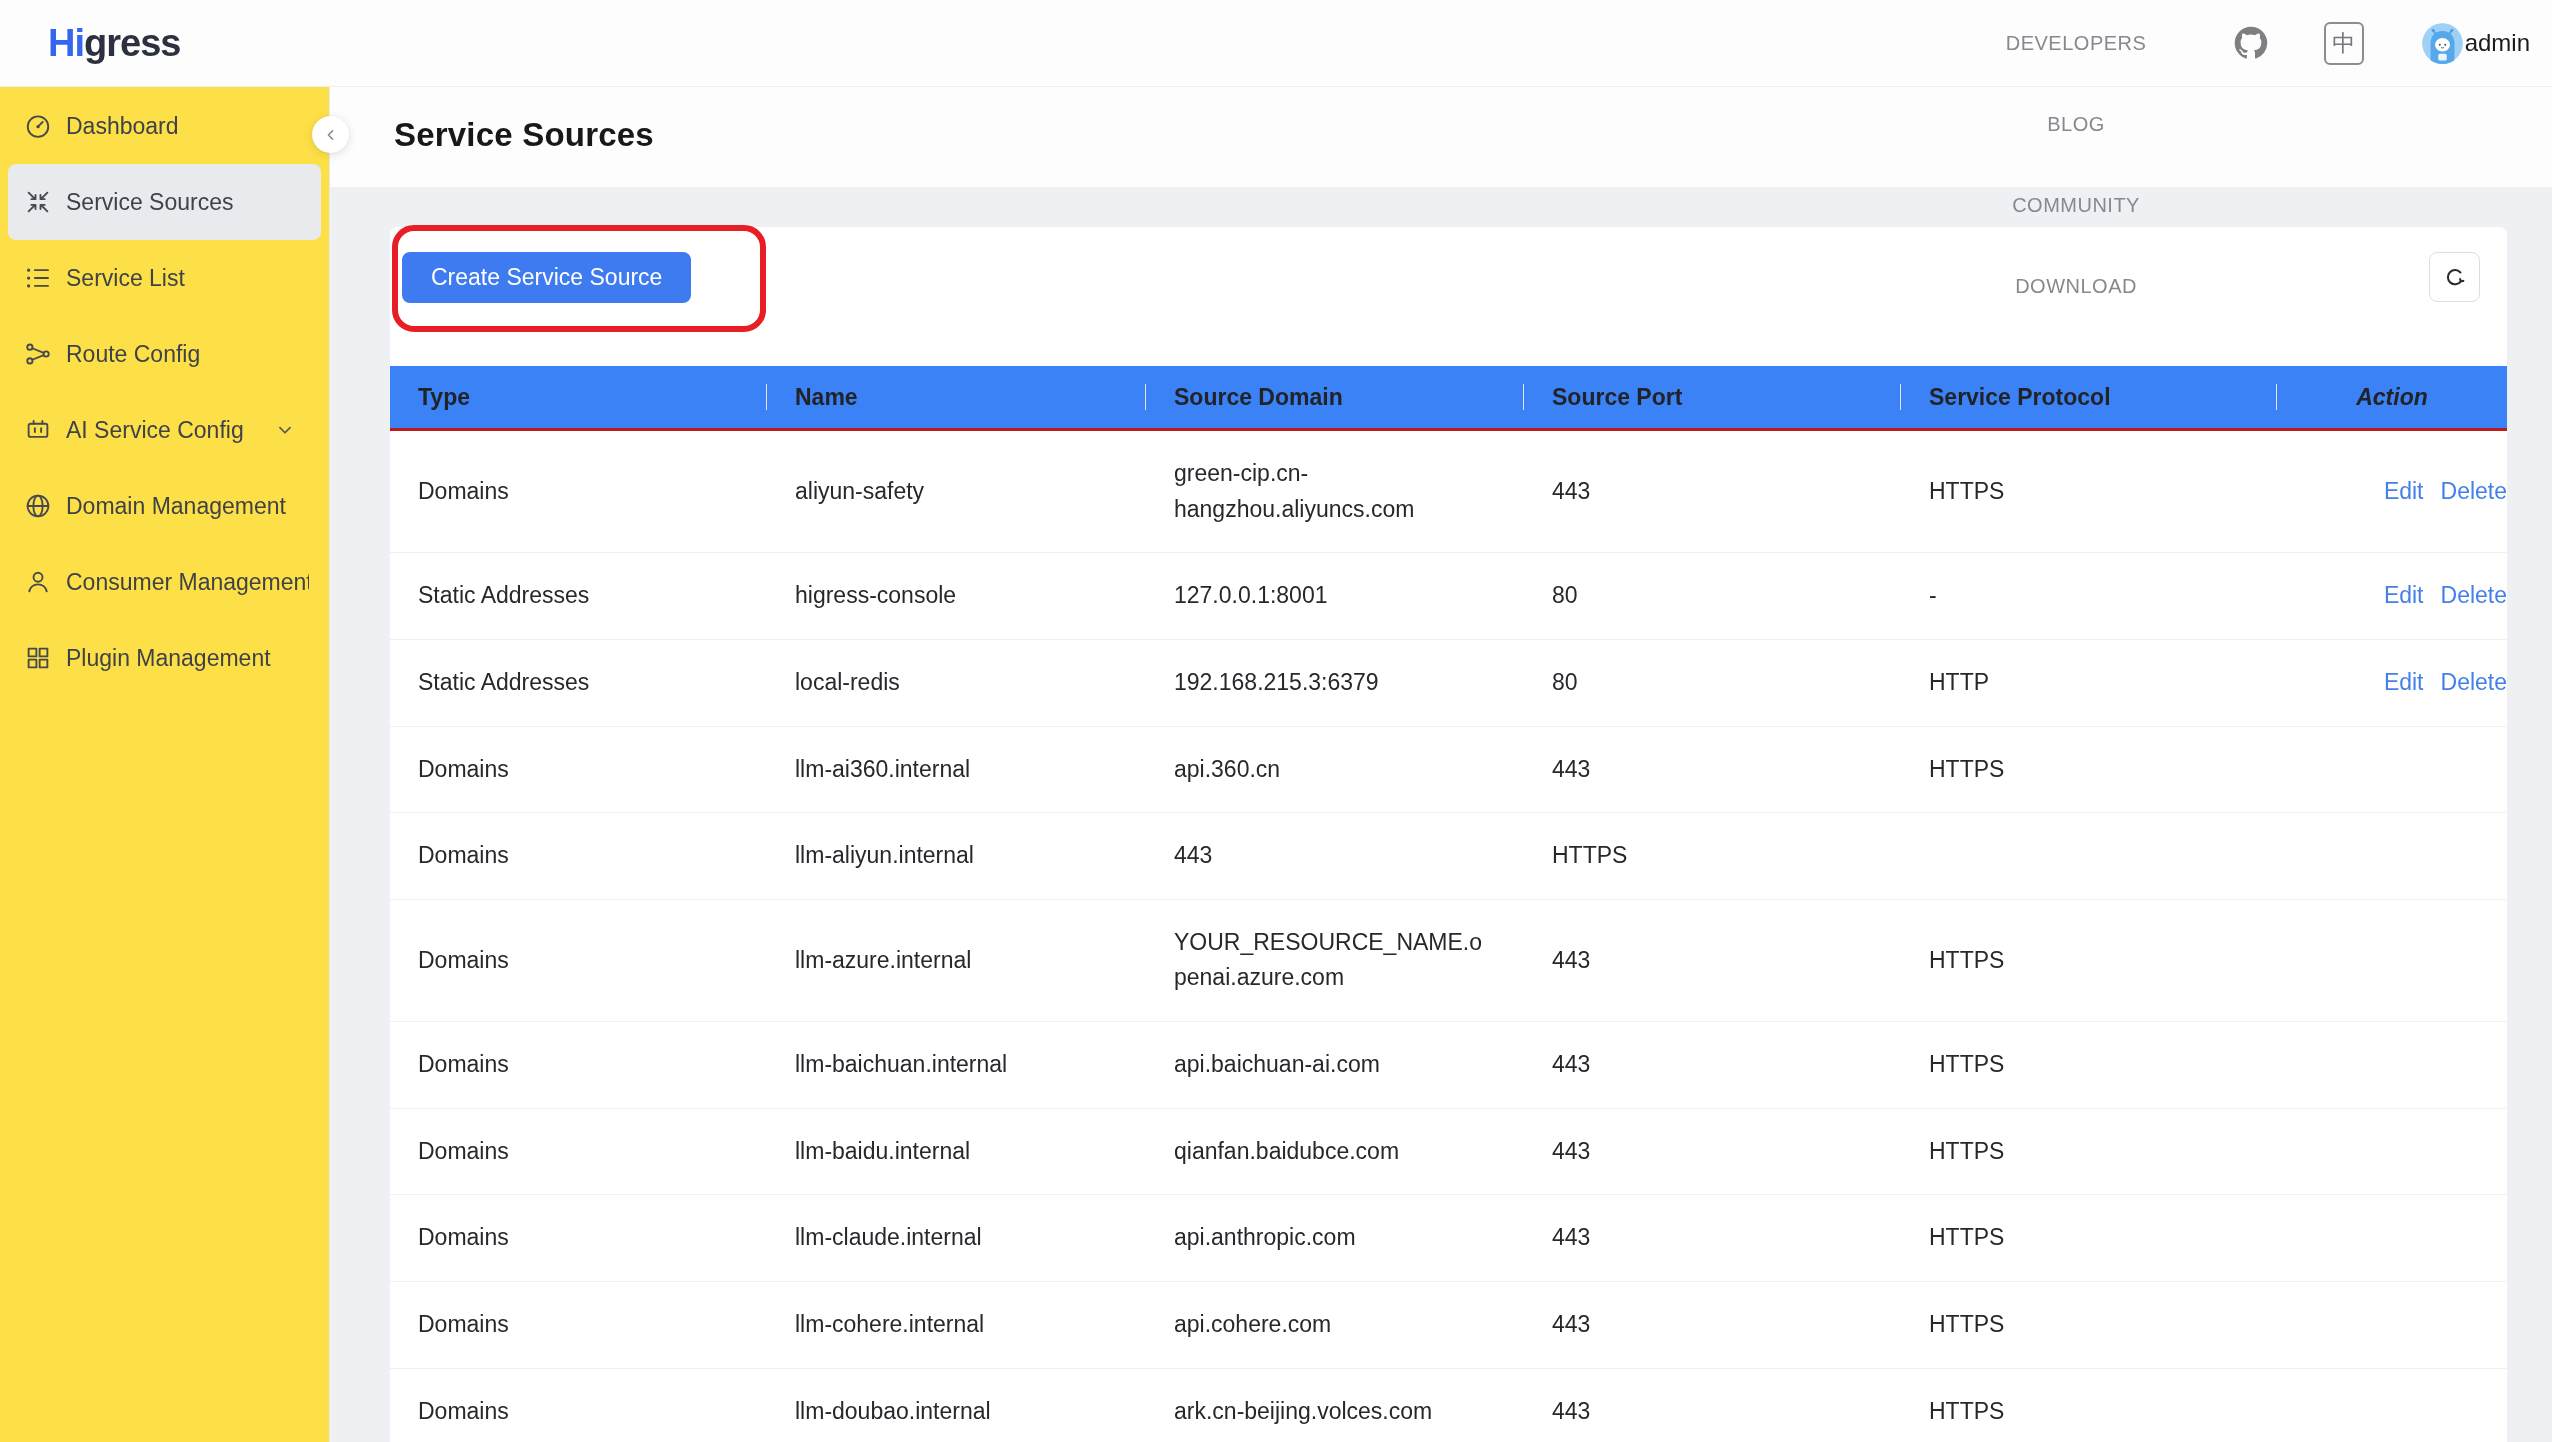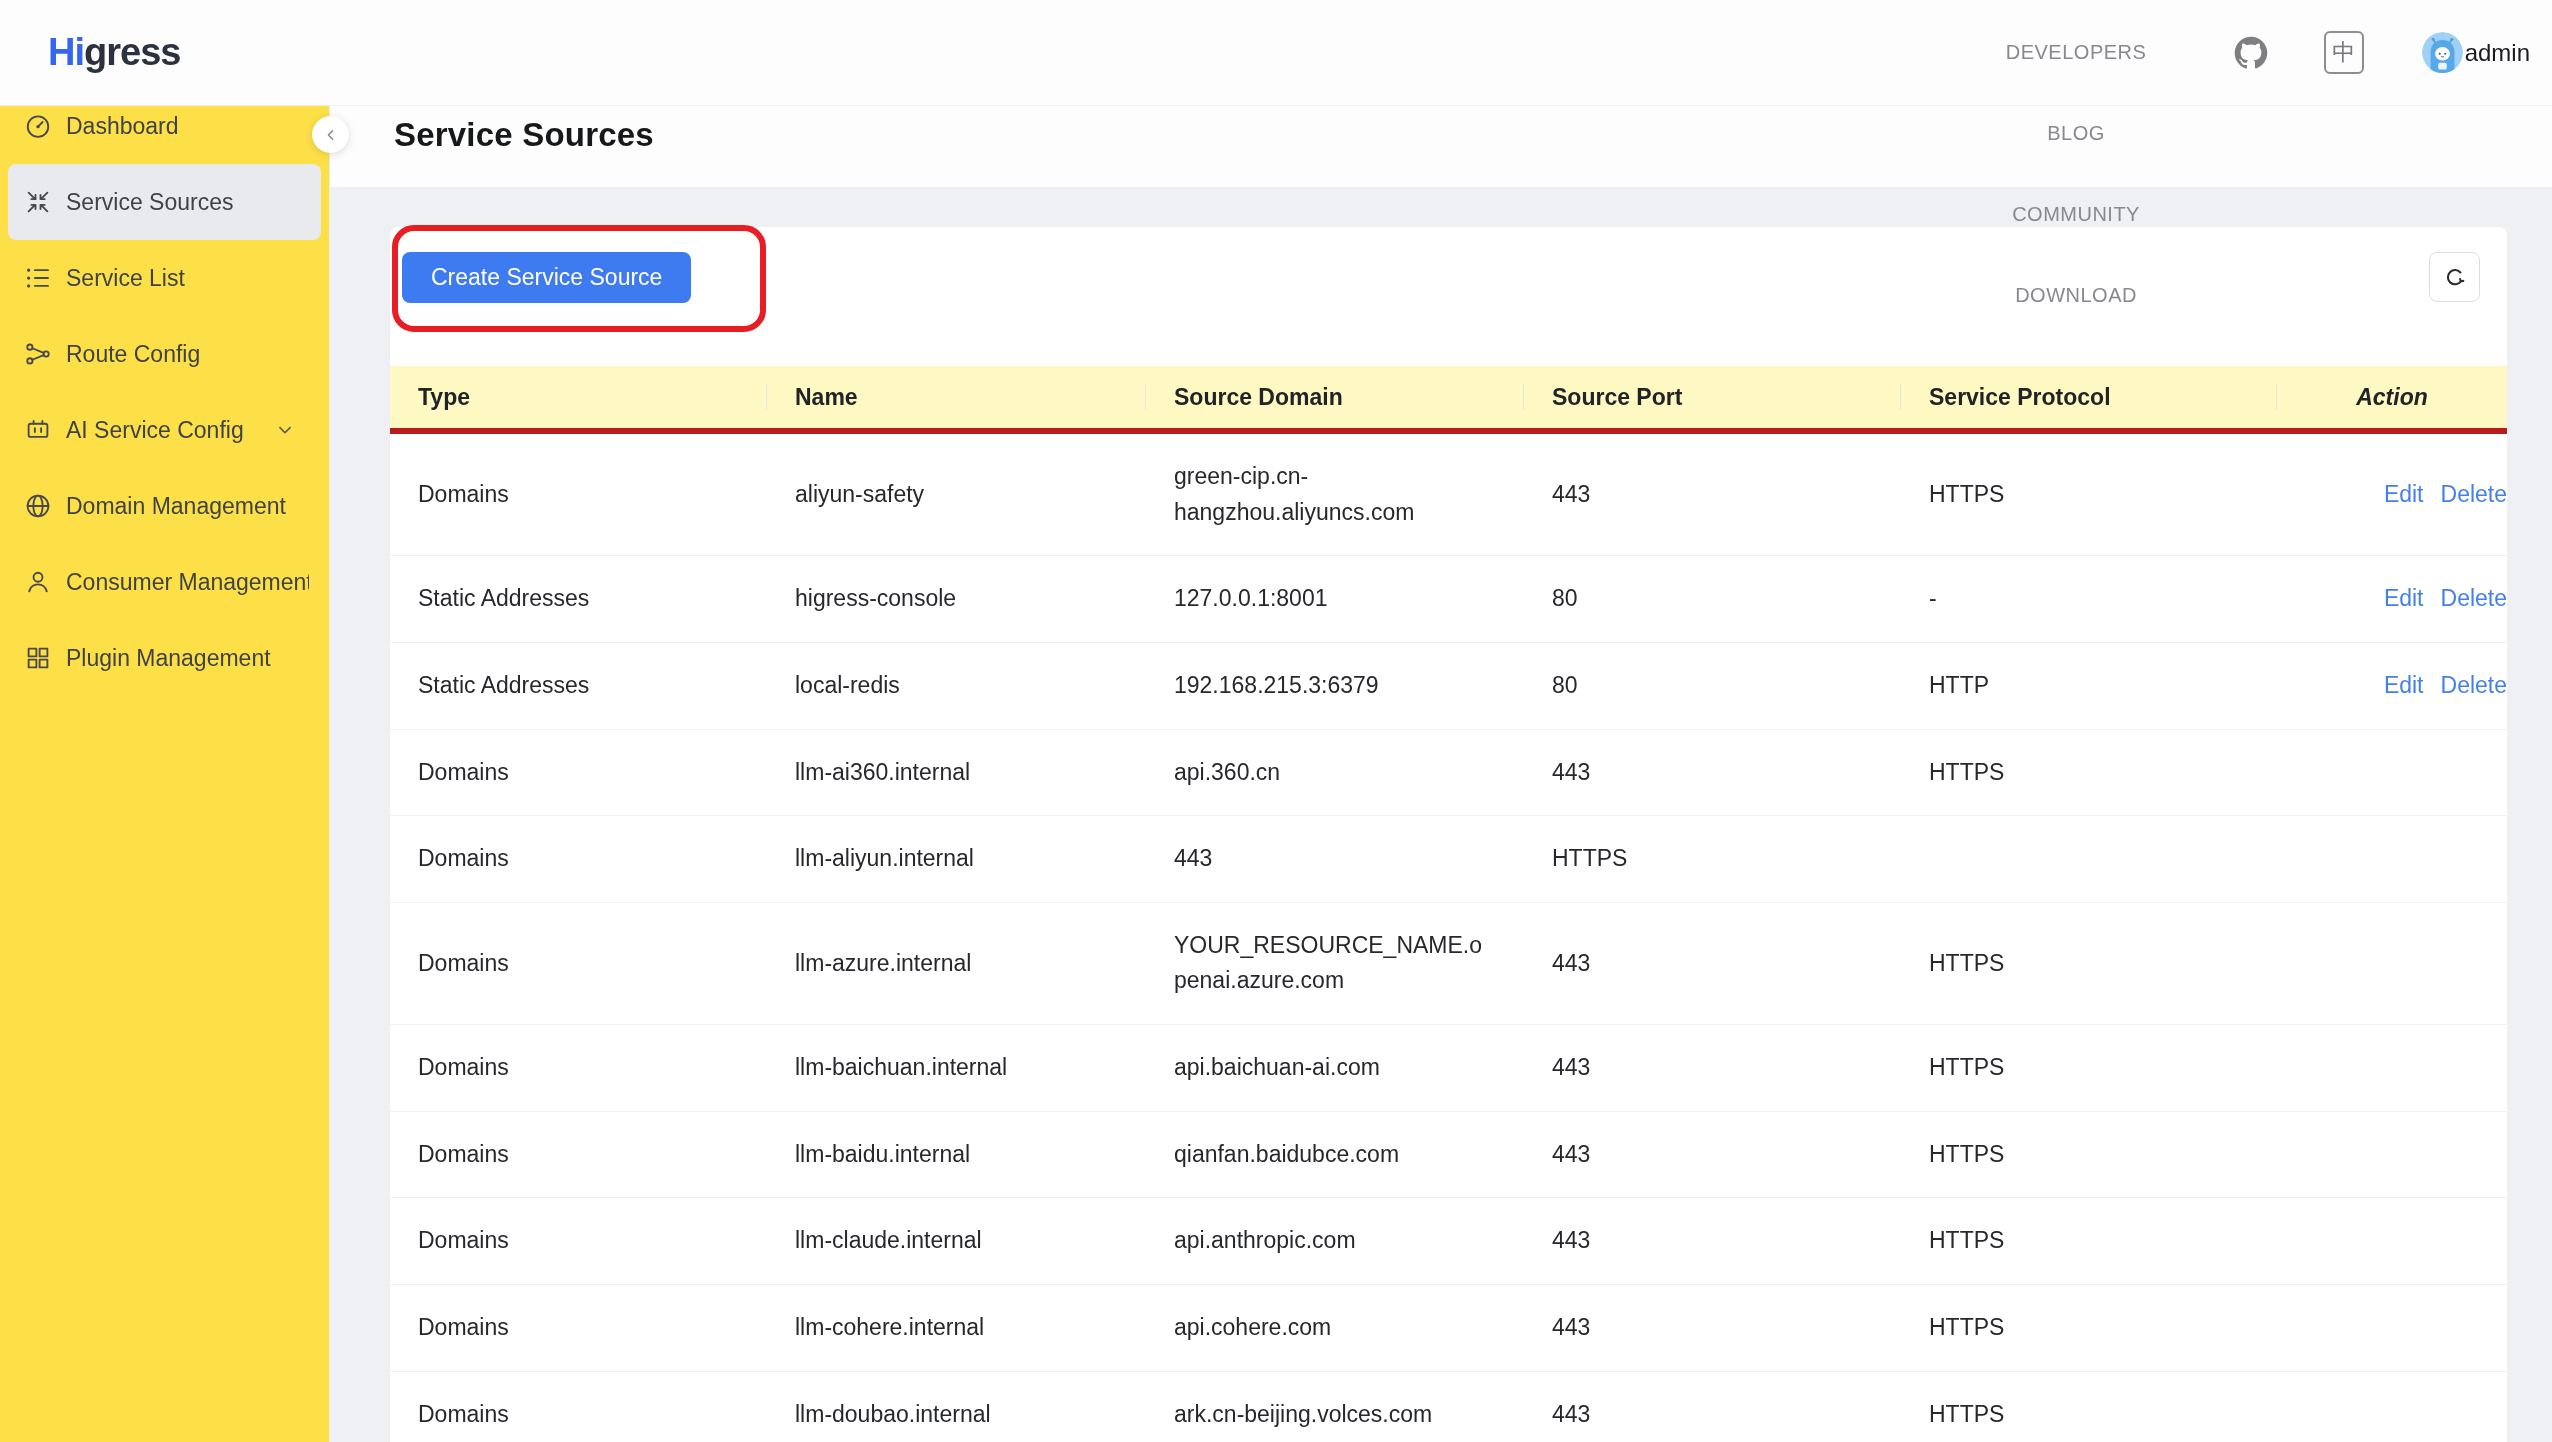--- a/index.html
+++ b/index.html
@@ -1,19 +1,19 @@
 <!DOCTYPE html>
 <html style="--primary: #3e7bf0; --link: #4580ea; --annotation: #e81e25; --logo-blue: #3566f0;"><head>
 <meta charset="utf-8">
 <style>
   html,body{margin:0;padding:0;background:#eef0f3;}
   .app{position:relative;width:2552px;height:1442px;overflow:hidden;background:#eef0f3;
        font-family:"Liberation Sans","DejaVu Sans",sans-serif;color:#26282c;}
   
-  .topbar{position:absolute;top:0;left:0;right:0;height:106px;background:#fdfdfe;
+  .topbar{position:absolute;top:0;left:0;right:0;height:87px;background:#fdfdfe;
           border-bottom:1px solid #eeeff1;display:flex;align-items:center;
           padding:0 22px 0 48px;box-sizing:border-box;z-index:6;}
   .logo{font-size:38px;font-weight:700;letter-spacing:-1px;cursor:pointer;white-space:nowrap;}
   .logo .hi{color:var(--logo-blue,#3566f0);}
   .logo .rest{color:#2c3140;}
   .top-nav{display:flex;align-items:center;gap:58px;margin-left:auto;flex-direction:column;}
   .nav-item{font-size:20px;color:#87898e;letter-spacing:.5px;cursor:pointer;white-space:nowrap;}
   .gh{margin-left:58px;width:34px;height:34px;color:#7d7f83;cursor:pointer;flex:none;}
   .gh svg{width:34px;height:34px;fill:currentColor;display:block;}
   .lang{margin-left:56px;width:40px;height:43px;border:2px solid #8b8d91;border-radius:6px;
@@ -52,21 +52,21 @@
   .btn-primary{height:51px;padding:0 29px;background:var(--primary,#3e7bf0);color:#fff;
                font-size:23px;border:none;border-radius:8px;cursor:pointer;
                font-family:inherit;white-space:nowrap;}
   .btn-refresh{width:51px;height:50px;border:1px solid #dcdee1;border-radius:8px;background:#fff;
                display:flex;align-items:center;justify-content:center;color:#2a2b2e;
                cursor:pointer;padding:0;}
   .btn-refresh .icon,.btn-refresh svg{width:26px;height:26px;display:block;}
   
   .table{margin-top:63px;}
   .t-head,.tr{display:grid;grid-template-columns:377px 379px 378px 377px 376px 230px;}
-  .t-head{height:62px;background:#fef9c3;border-bottom:6px solid #b91c1c;align-items:center;}
+  .t-head{height:62px;background:#3b82f6;border-bottom:3px solid #b91c1c;align-items:center;}
   .th{font-size:23px;font-weight:700;color:#212327;padding-left:28px;position:relative;
       box-sizing:border-box;}
   .th:not(:last-child)::after{content:"";position:absolute;right:0;top:50%;
       transform:translateY(-50%);width:1px;height:26px;background:#e4e6e8;}
   .th.th-action{text-align:center;padding-left:0;font-style:italic;}
   .tr{border-bottom:1px solid #f0f0f0;align-items:center;}
   .td{font-size:23px;color:#26282c;padding:25px 30px 25px 28px;line-height:1.55;
       overflow-wrap:anywhere;box-sizing:border-box;}
   .td-action{text-align:right;padding:25px 0;white-space:nowrap;}
   .link{color:var(--link,#4580ea);cursor:pointer;text-decoration:none;font-size:23px;}

